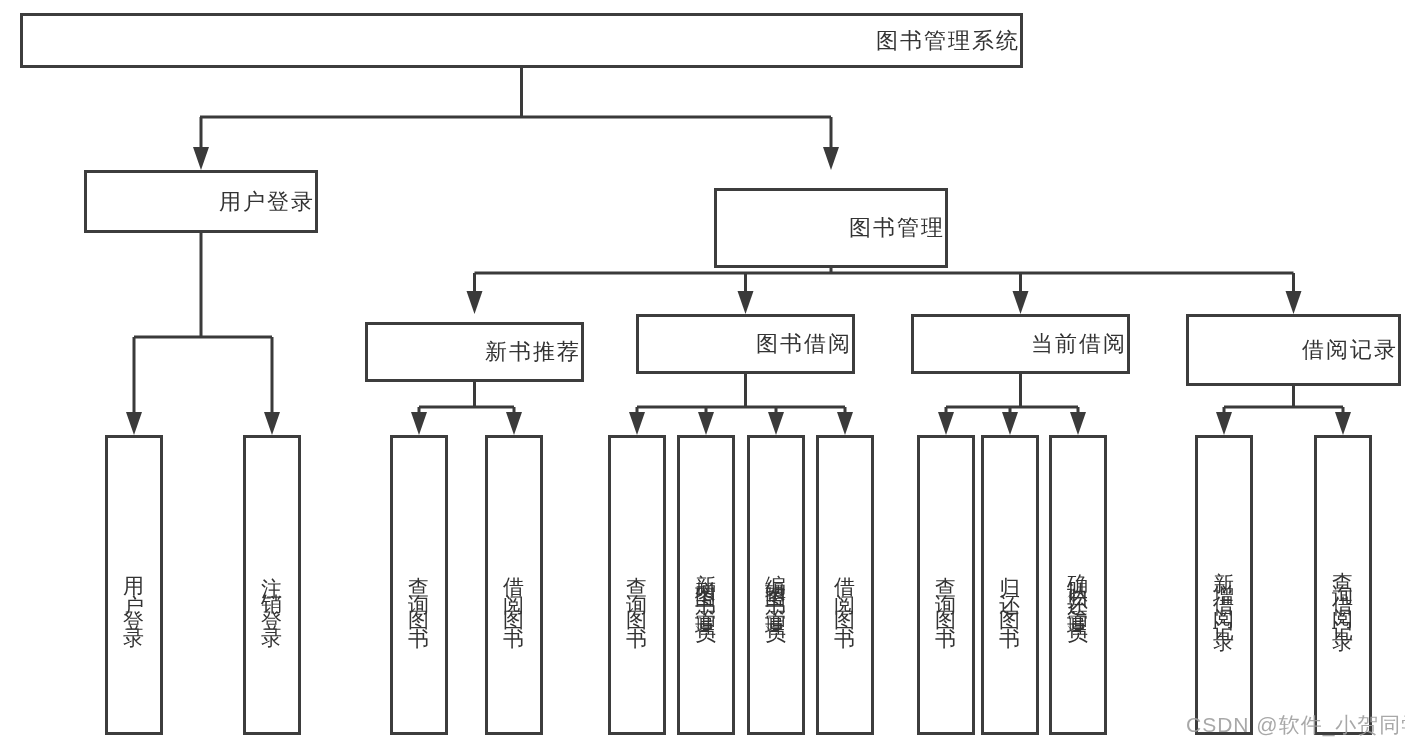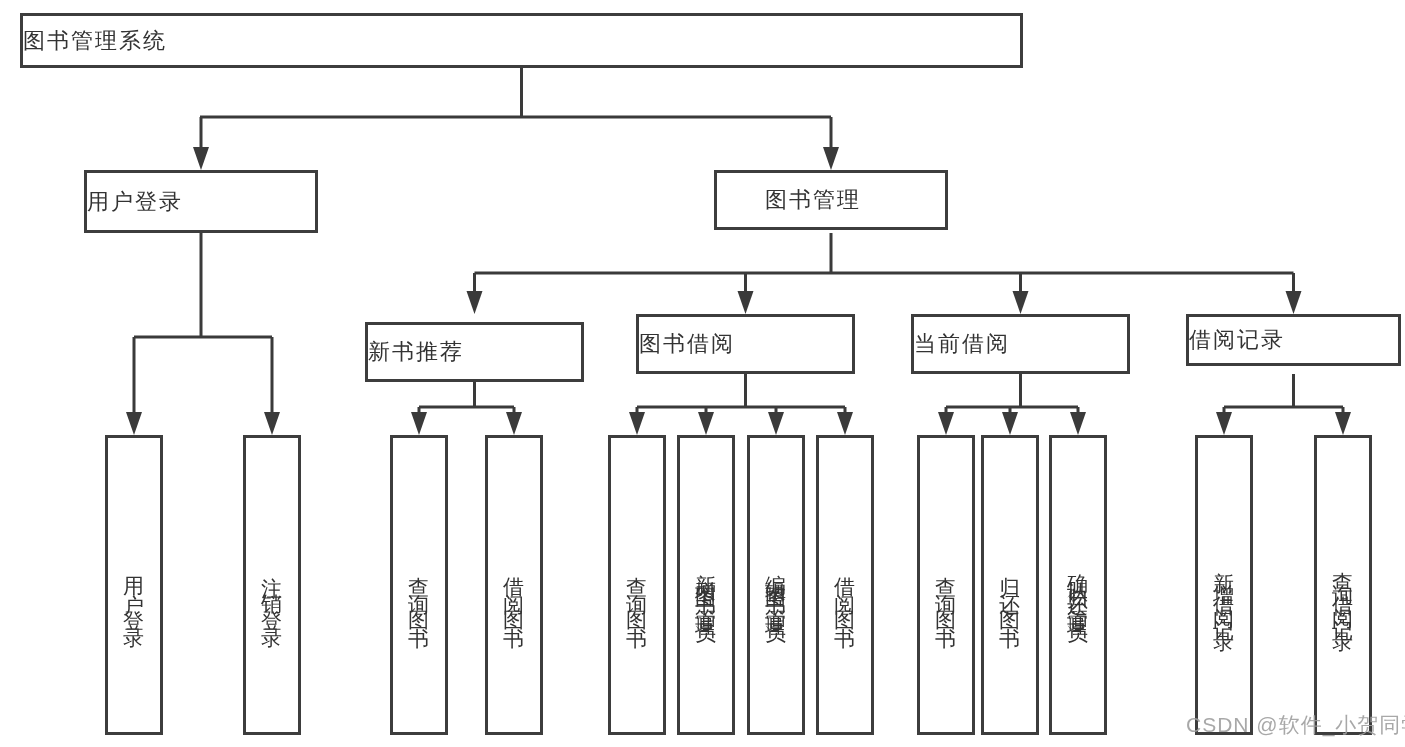--- a/index.html
+++ b/index.html
@@ -18,21 +18,21 @@
     width: 1405px; height: 747px;
     z-index: 1;
   }
   .node {
     position: absolute;
     box-sizing: border-box;
     background: #ffffff;
     border: 3px solid #3d3d3d;
     display: flex;
     align-items: center;
-    justify-content: flex-start;
+    justify-content: flex-end;
     z-index: 2;
   }
   .node .lbl {
     font-size: 22px;
     letter-spacing: 2px;
     color: #333333;
     white-space: nowrap;
   }
   .leaf {
     position: absolute;
@@ -64,25 +64,25 @@
     top: 711px;
     font-size: 21px;
     color: rgba(158, 158, 158, 0.9);
     z-index: 3;
     white-space: nowrap;
     letter-spacing: 1px;
   }
   
   #root-box        { left: 20px;   top: 13px;  width: 1003px; height: 55px; }
   #user-login-box  { left: 84px;   top: 170px; width: 234px;  height: 63px; }
-  #book-mgmt-box   { left: 714px;  top: 170px; width: 234px;  height: 60px; padding-left: 48px; }
+  #book-mgmt-box   { left: 714px;  top: 188px; width: 234px;  height: 80px; padding-left: 48px; }
   #new-book-box    { left: 365px;  top: 322px; width: 219px;  height: 60px; }
   #book-borrow-box { left: 636px;  top: 314px; width: 219px;  height: 60px; }
   #cur-borrow-box  { left: 911px;  top: 314px; width: 219px;  height: 60px; }
-  #borrow-rec-box  { left: 1186px; top: 314px; width: 215px;  height: 52px; }
+  #borrow-rec-box  { left: 1186px; top: 314px; width: 215px;  height: 72px; }
   #leaf-1  { left: 105px;  }
   #leaf-2  { left: 243px;  }
   #leaf-3  { left: 390px;  }
   #leaf-4  { left: 485px;  }
   #leaf-5  { left: 608px;  }
   #leaf-6  { left: 677px;  }
   #leaf-7  { left: 747px;  }
   #leaf-8  { left: 816px;  }
   #leaf-9  { left: 917px;  }
   #leaf-10 { left: 981px;  }

